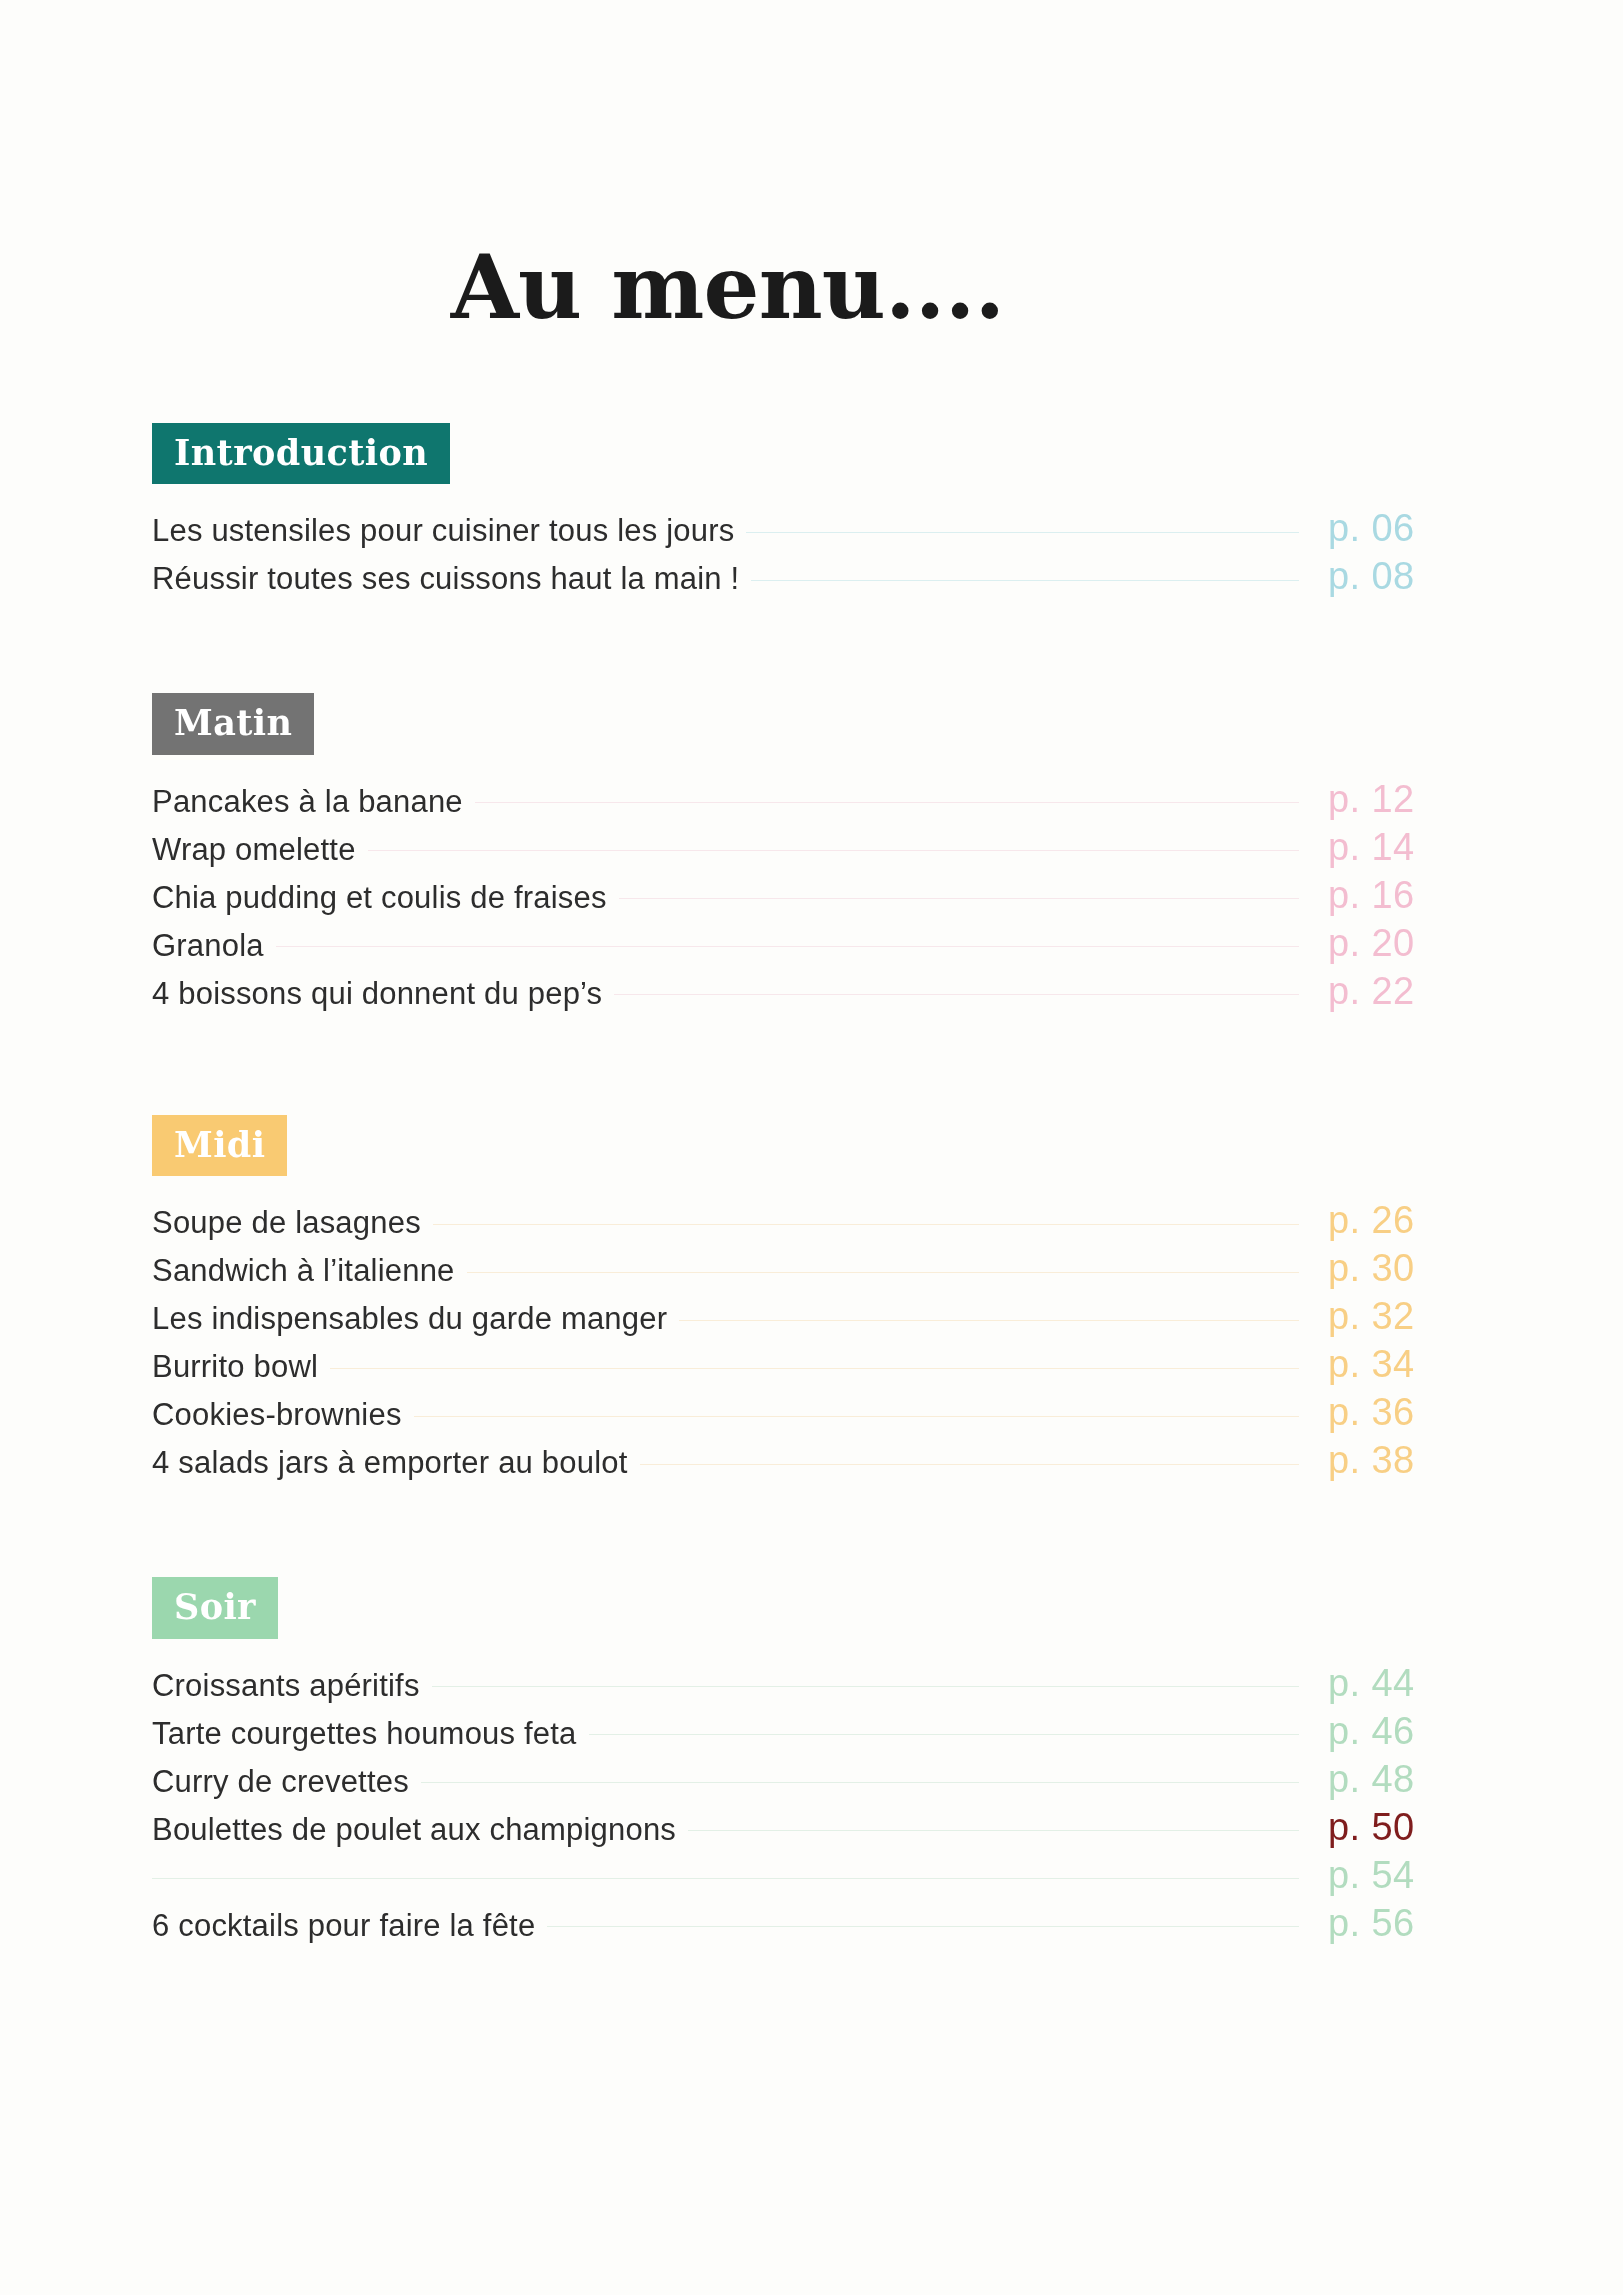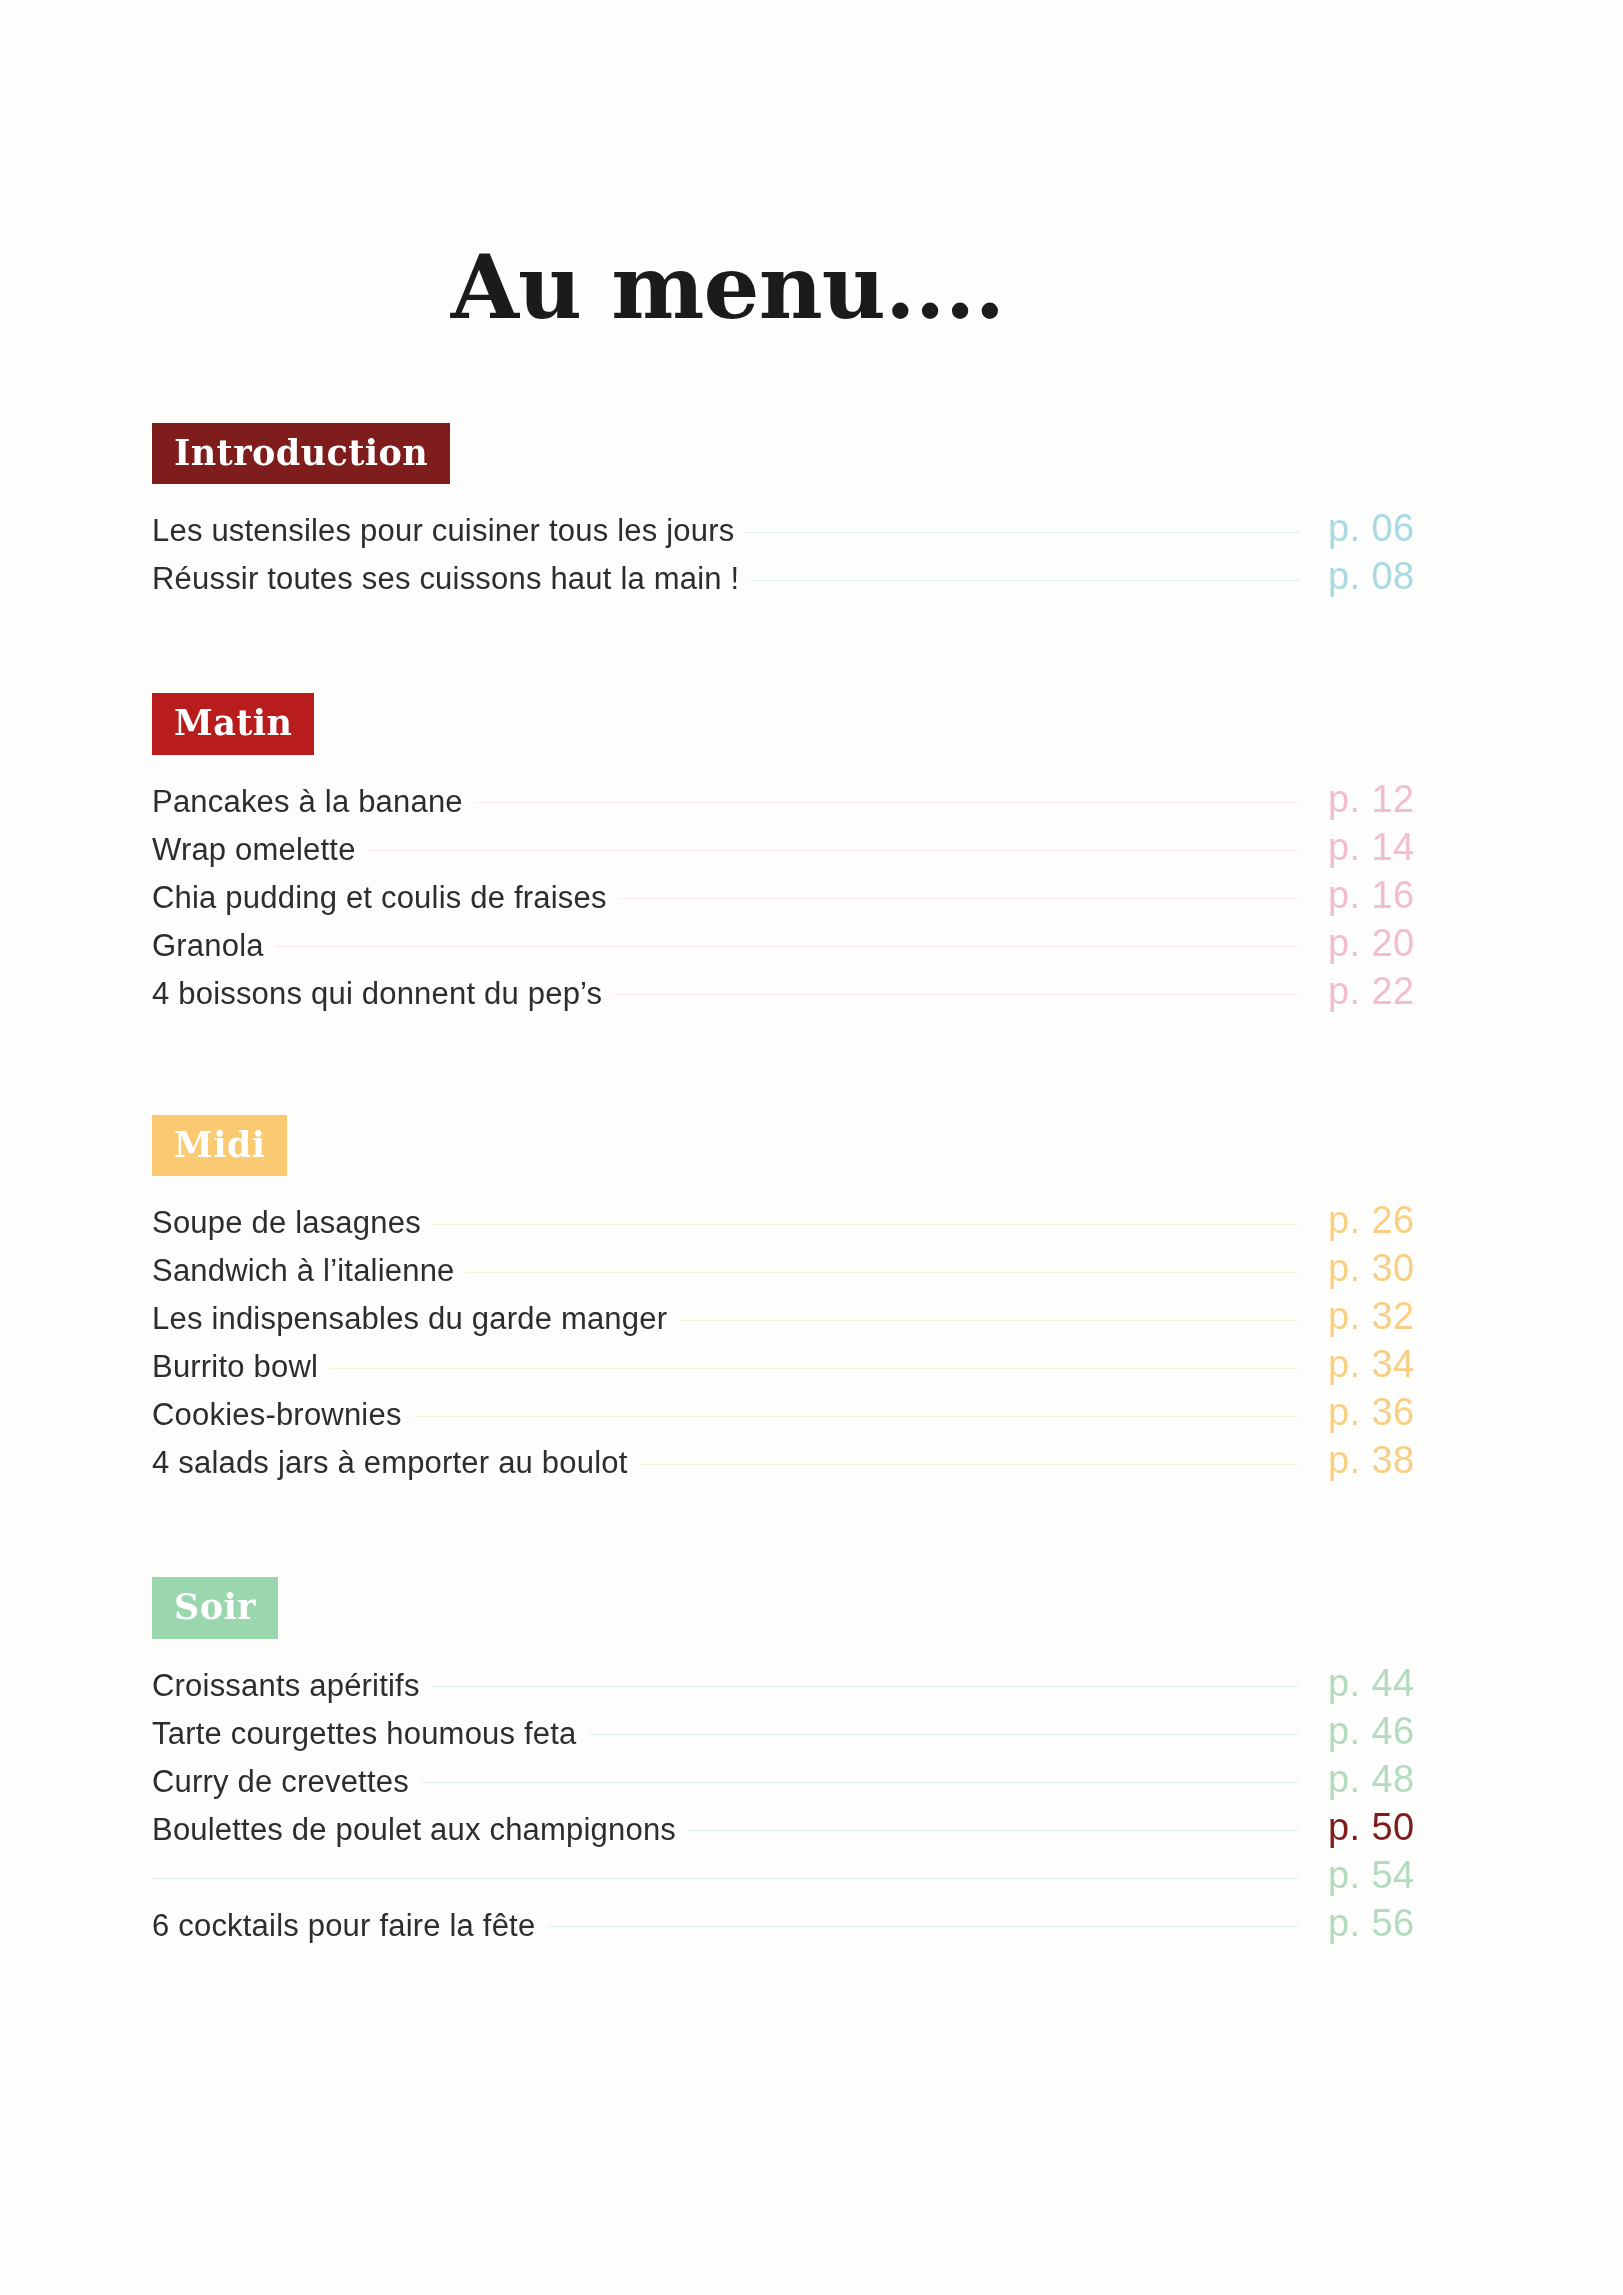--- a/index.html
+++ b/index.html
@@ -120,34 +120,34 @@
 </style>
 </head>
 <body>
 
 <div class="page" style="background: rgb(253, 253, 251);">
 
   <h1 class="page-title" style="color: rgb(27, 27, 27);">Au menu....</h1>
 
   <div class="toc">
 
-  <div class="section"><div class="section-badge" style="background: #7f1d1d;">Introduction</div><div class="entries">
+  <div class="section"><div class="section-badge" style="background: #0f766e;">Introduction</div><div class="entries">
           <div class="entry">
             <span class="entry-title">Les ustensiles pour cuisiner tous les jours</span>
             <span class="entry-leader" style="color: rgb(191, 227, 232);"></span>
             <span class="entry-page" style="color: rgb(169, 217, 226);">p. 06</span>
           </div>
           <div class="entry">
             <span class="entry-title">Réussir toutes ses cuissons haut la main !</span>
             <span class="entry-leader" style="color: rgb(191, 227, 232);"></span>
             <span class="entry-page" style="color: rgb(169, 217, 226);">p. 08</span>
           </div>
         </div></div>
       <div class="gap-intro"></div>
-      <div class="section"><div class="section-badge" style="background: #b91c1c;">Matin</div><div class="entries">
+      <div class="section"><div class="section-badge" style="background: #737373;">Matin</div><div class="entries">
           <div class="entry">
             <span class="entry-title">Pancakes à la banane</span>
             <span class="entry-leader" style="color: rgb(243, 214, 222);"></span>
             <span class="entry-page" style="color: rgb(243, 189, 208);">p. 12</span>
           </div>
           <div class="entry">
             <span class="entry-title">Wrap omelette</span>
             <span class="entry-leader" style="color: rgb(243, 214, 222);"></span>
             <span class="entry-page" style="color: rgb(243, 189, 208);">p. 14</span>
           </div>

